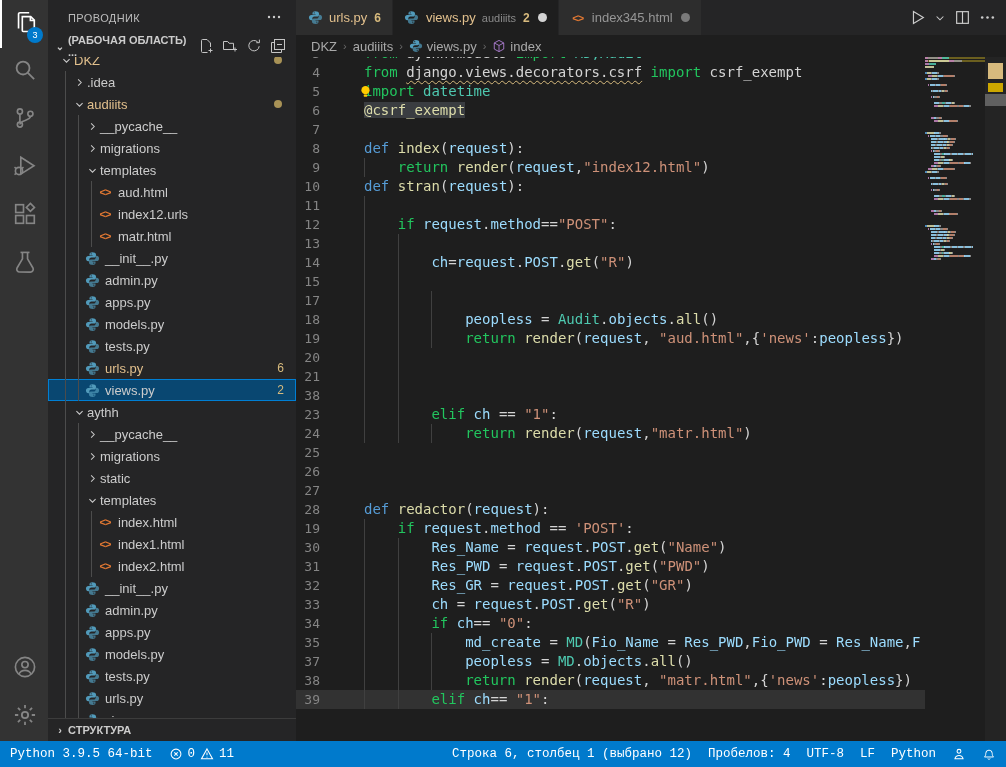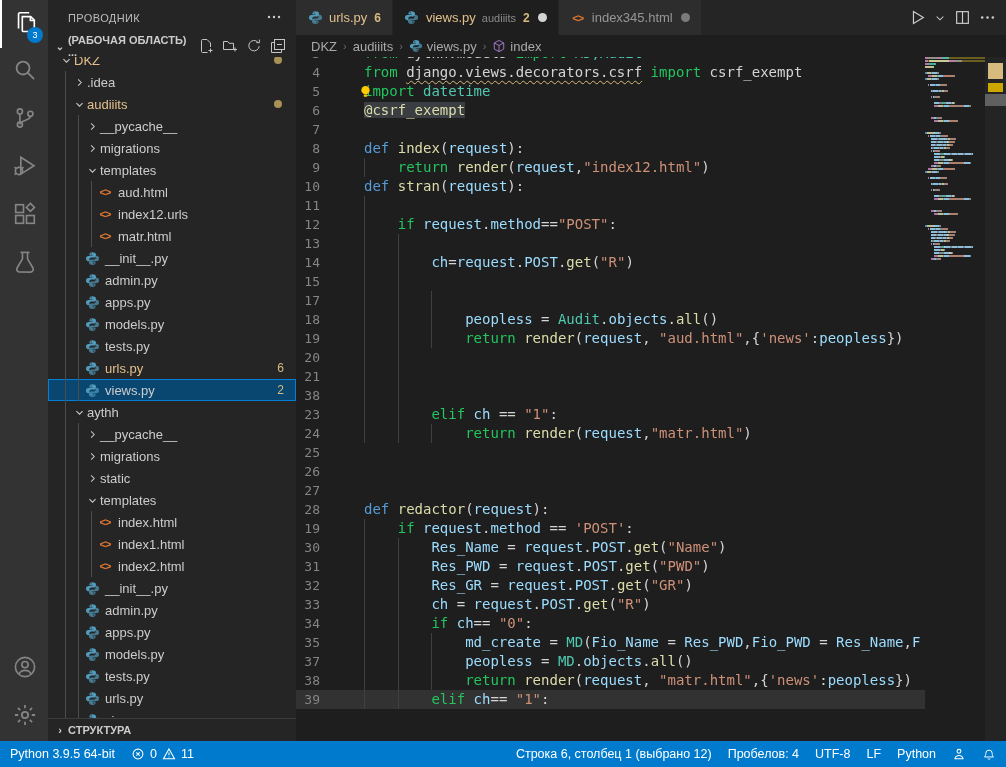--- a/index.html
+++ b/index.html
@@ -71,21 +71,21 @@
   .minimap{position:absolute;top:0;right:21px;width:60px;bottom:0;background:#1e1e1e;overflow:hidden;}
   .mm-line{height:2px;margin-bottom:1px;white-space:nowrap;overflow:hidden;}
   .mm-line.warnbg{background:#6b5f1f;}
   .mm-tk{display:inline-block;height:2px;vertical-align:top;opacity:.85;}
   .overview{position:absolute;top:0;right:0;width:21px;bottom:0;background:#242424;}
   .ov-mark{position:absolute;left:3px;right:3px;}
   .ov-thumb{position:absolute;left:0;right:0;background:rgba(170,170,170,.45);}
   
   .statusbar{height:26px;background:#007acc;color:#ffffff;display:flex;align-items:center;justify-content:space-between;font-size:12.5px;padding:0 10px;}
   .sb-group{display:flex;align-items:center;gap:16px;}
-  .sb-item{display:flex;align-items:flex-end;gap:5px;cursor:pointer;white-space:nowrap;}
+  .sb-item{display:flex;align-items:flex-end;gap:5px;cursor:pointer;white-space:nowrap;font-family:Liberation Mono, monospace;}
   .sb-item svg{width:14px;height:14px;}
 </style>
 </head>
 <body>
 
 <div class="app">
   <div class="activitybar" id="activitybar">
       <div class="ab-item active">
         <span><svg viewBox="0 0 16 16" fill="none" stroke="currentColor" stroke-width="1.1">
             <path d="M10.8 1.8H4.6a.9.9 0 0 0-.9.9v9.6"></path>

